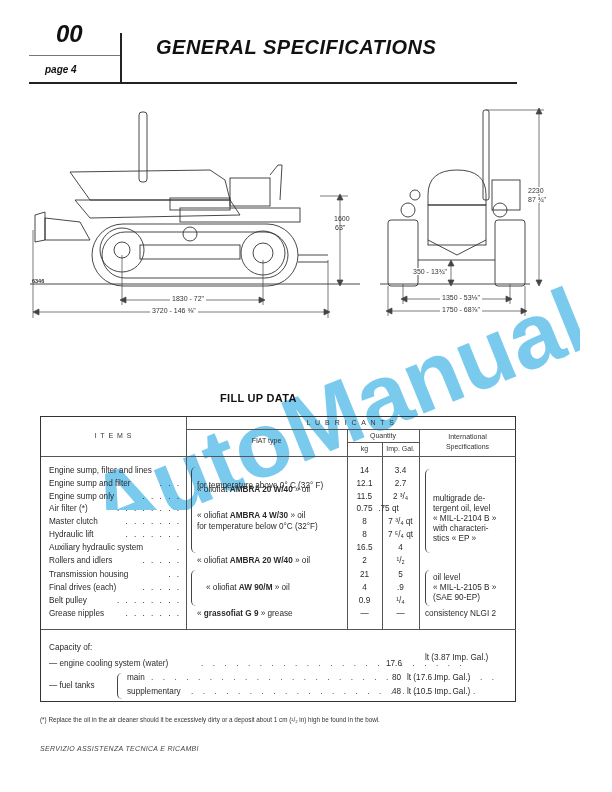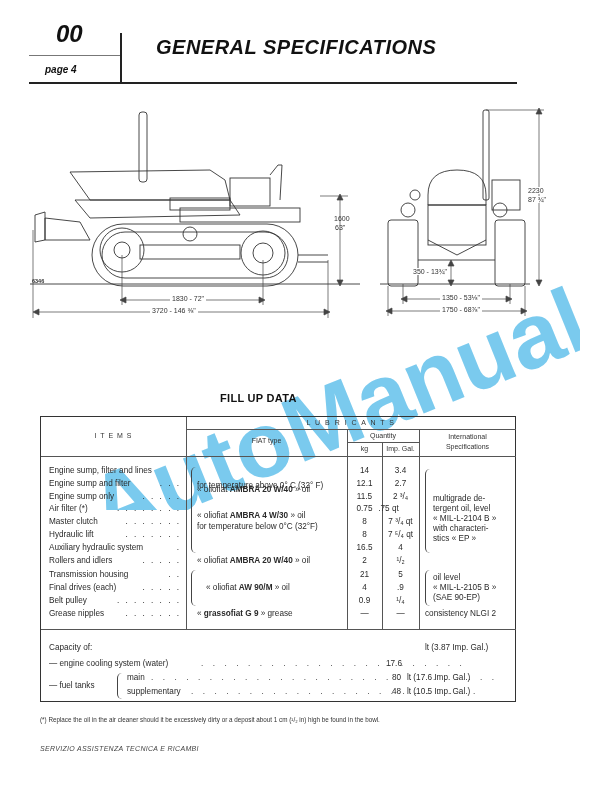--- a/index.html
+++ b/index.html
@@ -262,21 +262,21 @@
   <div class="brace" style="left:384px;top:153px;height:36px;"></div>
   <div class="row-text" style="left:392px;top:156px;">oil level</div>
   <div class="row-text" style="left:392px;top:166px;">« MIL-L-2105 B »</div>
   <div class="row-text" style="left:392px;top:176px;">(SAE 90-EP)</div>
   <div class="row-text" style="left:384px;top:192px;">consistency NLGI 2</div>
 
   <div class="cap" style="left:8px;top:226px;">Capacity of:</div>
   <div class="cap" style="left:8px;top:242px;">— engine cooling system (water)</div>
   <div class="cap" style="left:160px;top:242px;letter-spacing:3.6px;color:#444;">. . . . . . . . . . . . . . . . . . . . . . .</div>
   <div class="cap" style="left:345px;top:242px;">17.6</div>
-  <div class="cap" style="left:366px;top:226px;padding-left:18px;">lt (3.87 Imp. Gal.)</div>
+  <div class="cap" style="left:366px;top:236px;padding-left:18px;">lt (3.87 Imp. Gal.)</div>
 
   <div class="cap" style="left:8px;top:264px;">— fuel tanks</div>
   <div class="brace" style="left:76px;top:256px;height:26px;"></div>
   <div class="cap" style="left:86px;top:256px;">main</div>
   <div class="cap" style="left:110px;top:256px;letter-spacing:3.6px;color:#444;">. . . . . . . . . . . . . . . . . . . . . . . . . . . . . .</div>
   <div class="cap" style="left:351px;top:256px;">80</div>
   <div class="cap" style="left:366px;top:256px;">lt (17.6 Imp. Gal.)</div>
   <div class="cap" style="left:86px;top:270px;">supplementary</div>
   <div class="cap" style="left:150px;top:270px;letter-spacing:3.6px;color:#444;">. . . . . . . . . . . . . . . . . . . . . . . . .</div>
   <div class="cap" style="left:351px;top:270px;">48</div>

